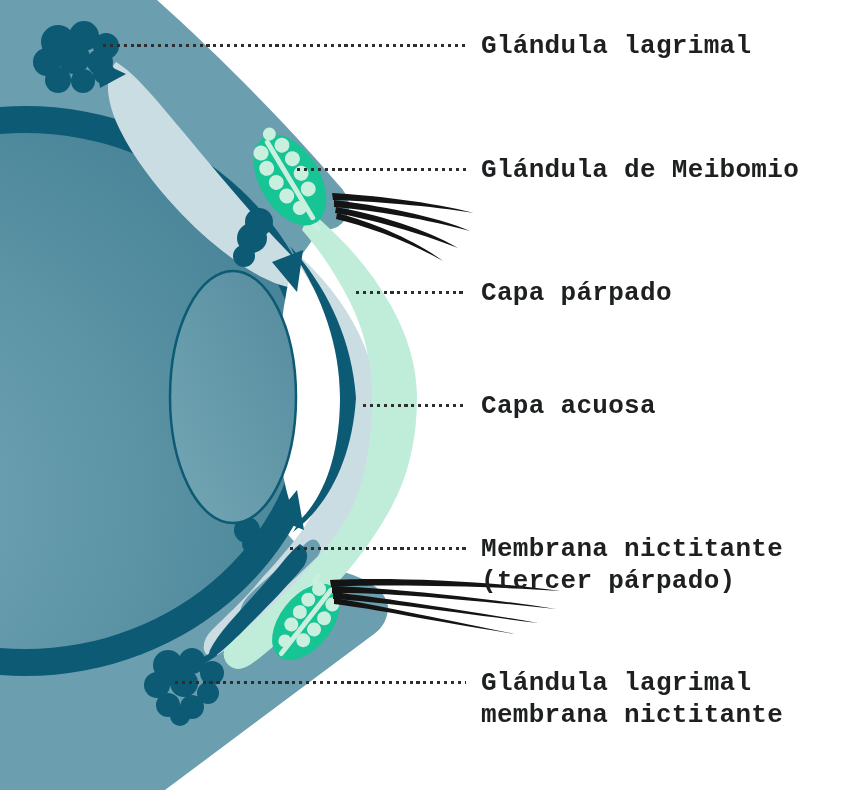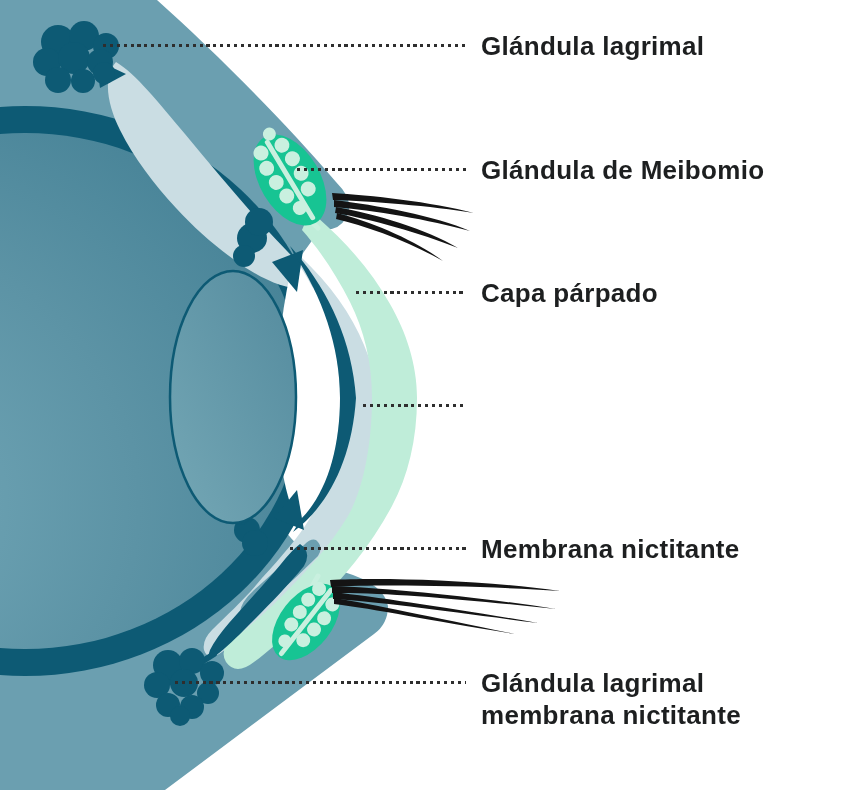--- a/index.html
+++ b/index.html
@@ -1,19 +1,19 @@
 <!DOCTYPE html>
 <html><head>
 <meta charset="utf-8">
 <style>
   html,body{margin:0;padding:0;background:#ffffff;}
   #stage{
     position:relative;width:860px;height:790px;overflow:hidden;
     background:#ffffff;
-    font-family:Liberation Sans, sans-serif;
+    font-family:Liberation Mono, monospace;
   }
   #art{position:absolute;left:0;top:0;width:860px;height:790px;}
   .label{
     position:absolute;left:481px;
     font-weight:bold;font-size:26px;line-height:32px;
     letter-spacing:0.3px;color:#1d1f20;white-space:nowrap;
   }
   .label span{display:block;}
   .label span:empty{display:none;}
   .l1{top:30px;} .l2{top:154px;} .l3{top:277px;} .l4{top:390px;}
@@ -240,21 +240,26 @@
 
   </div>
   <div class="label l2">
     <span>Glándula de Meibomio</span>
 
   </div>
   <div class="label l3">
     <span>Capa párpado</span>
 
   </div>
+  <div class="label l4">
+    <span>Capa acuosa</span>
+
+  </div>
   <div class="label l5">
     <span>Membrana nictitante</span>
+    <span>(tercer párpado)</span>
   </div>
   <div class="label l6">
     <span>Glándula lagrimal</span>
     <span>membrana nictitante</span>
   </div>
 
 </div>
 
 </body></html>

